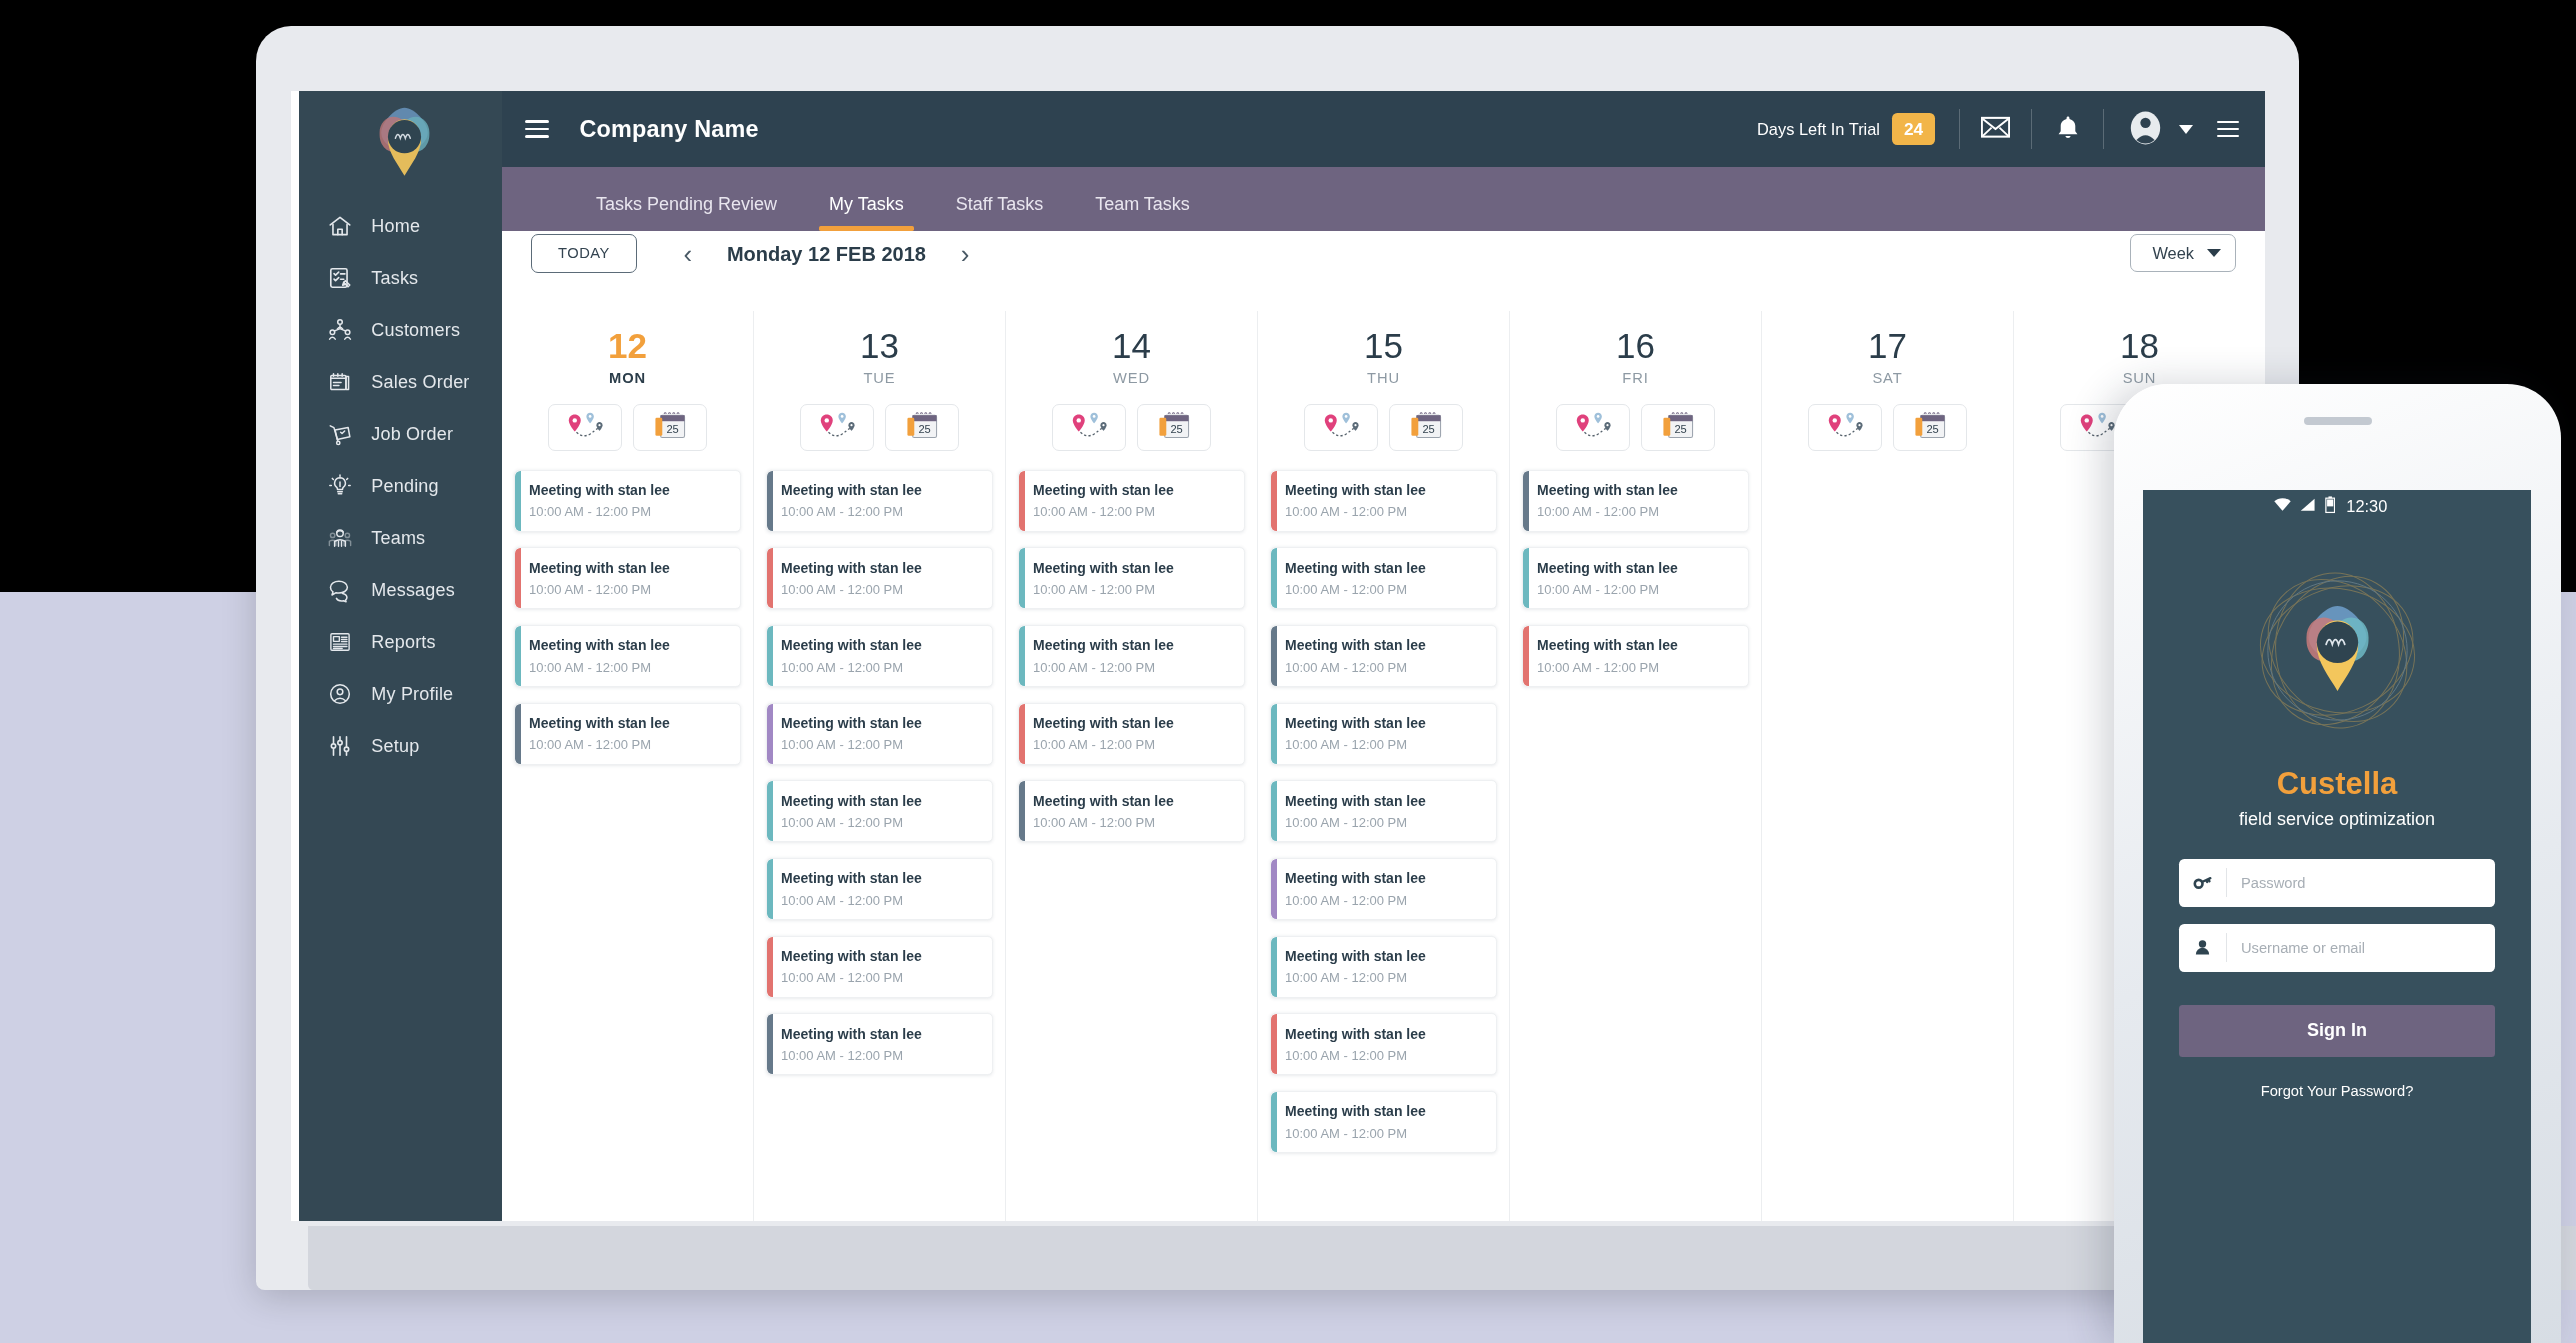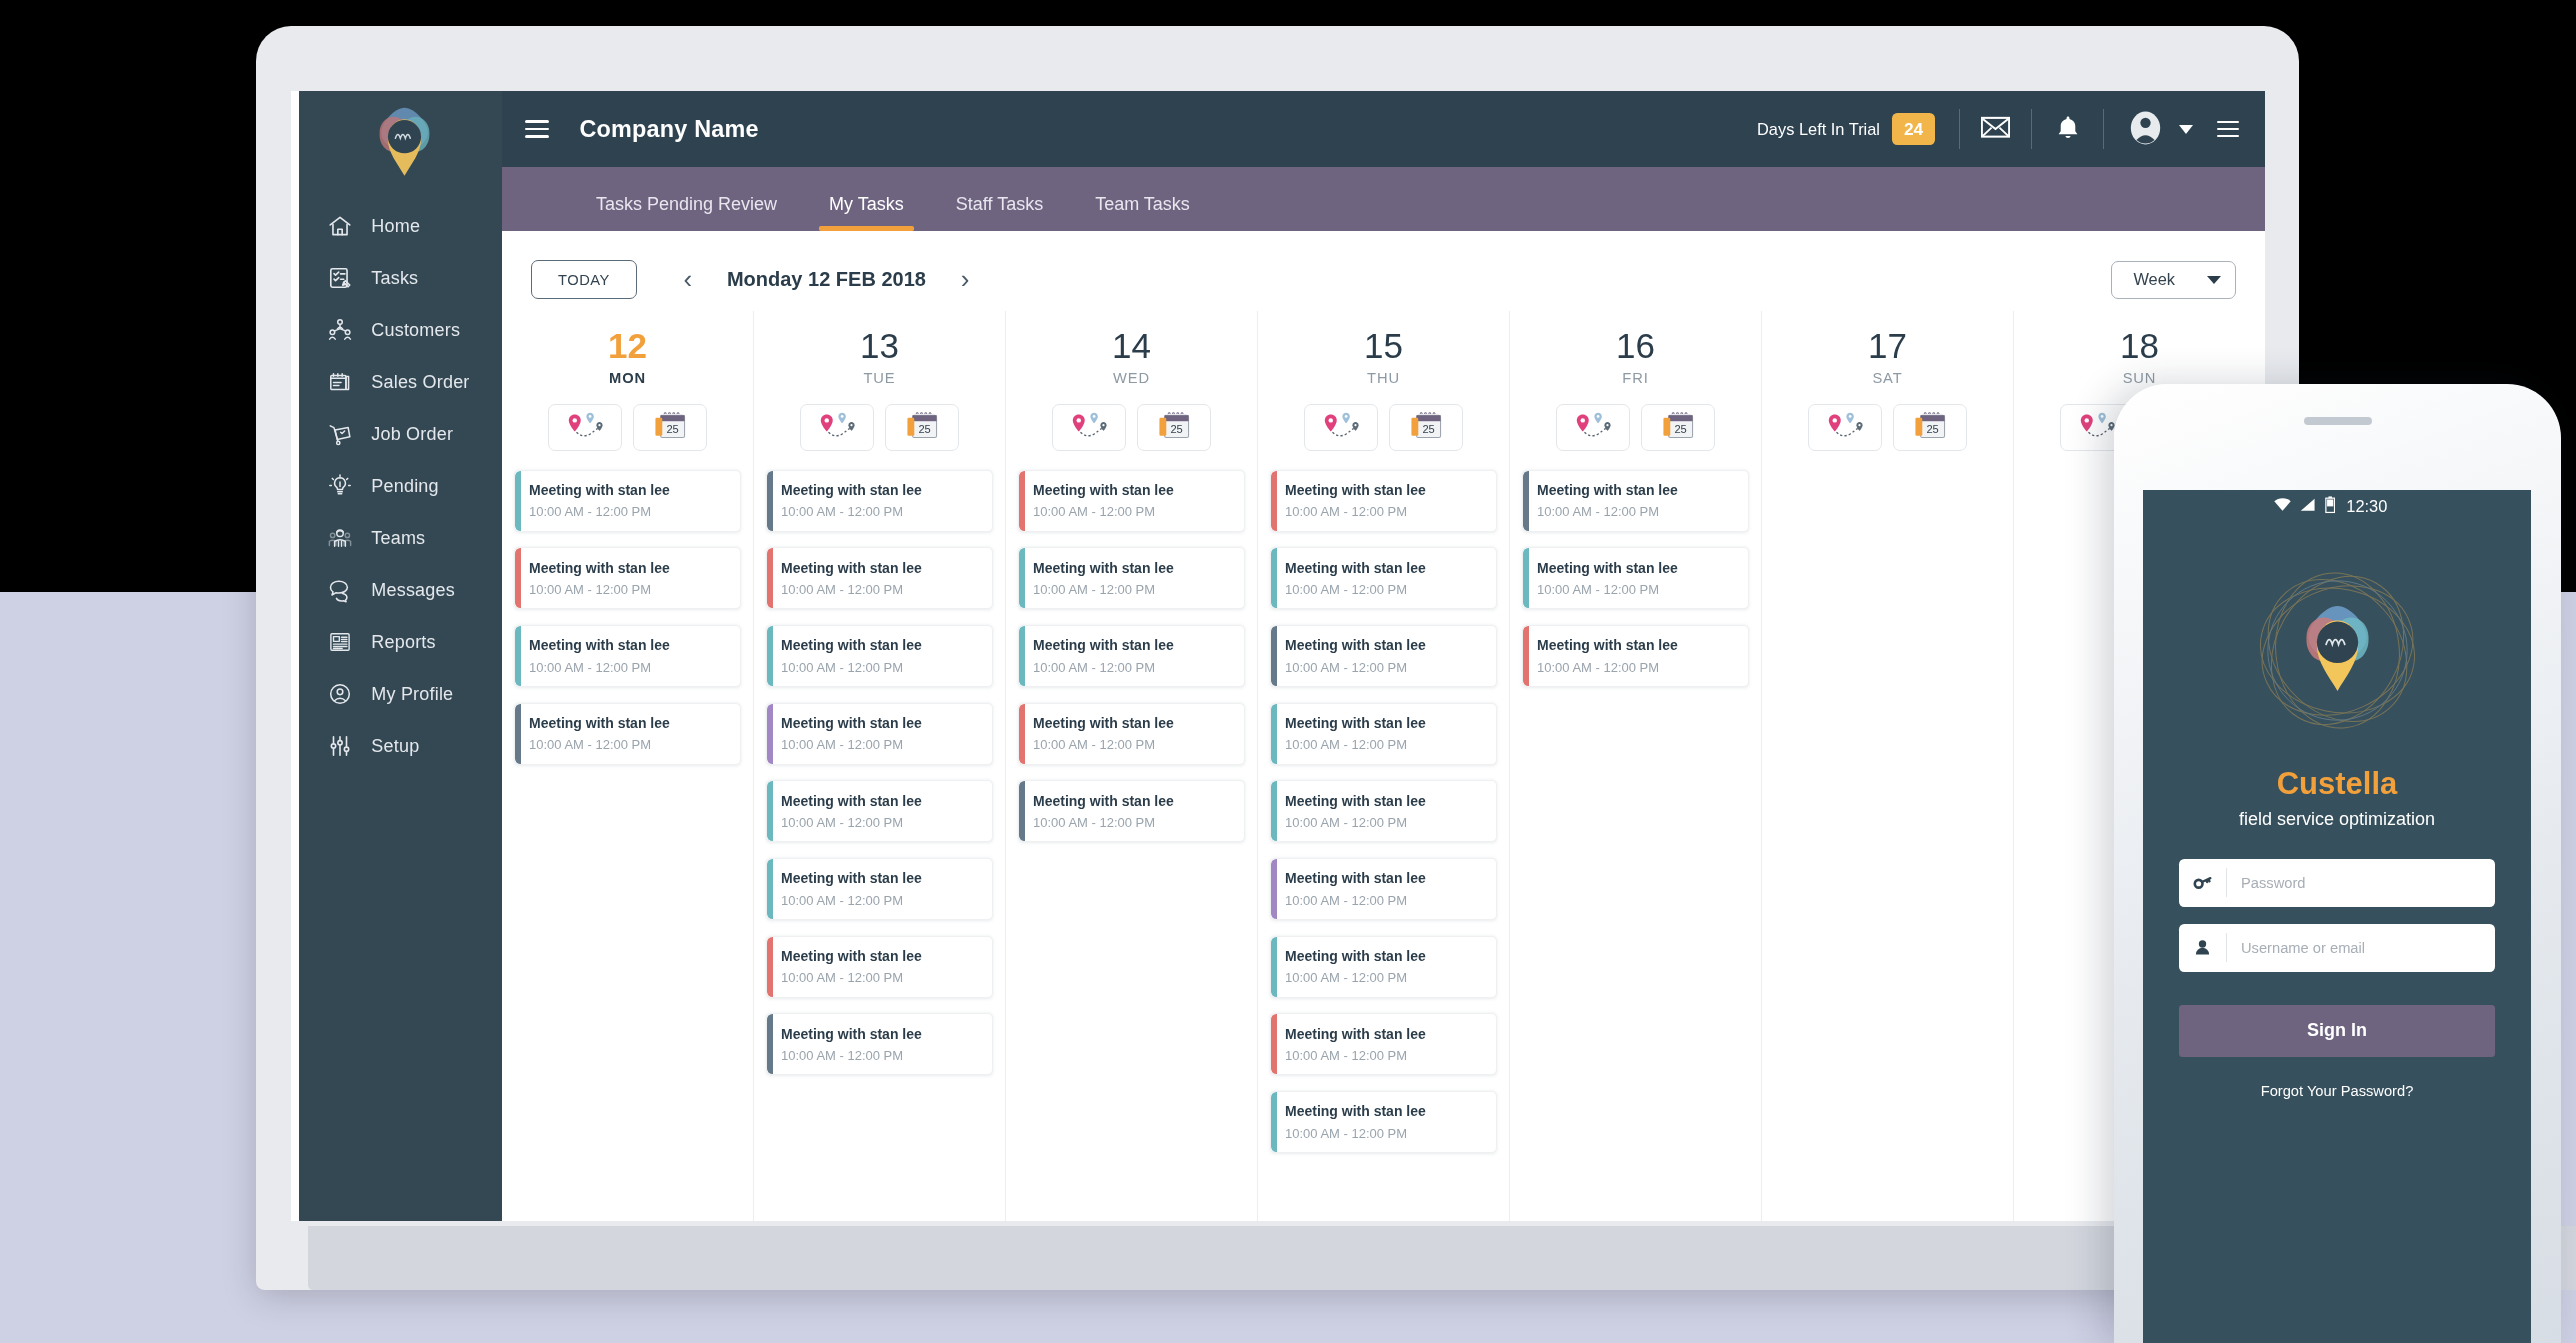--- a/index.html
+++ b/index.html
@@ -115,40 +115,40 @@
   }
   .tab.active { color: #ffffff; }
   .tab.active::after {
     content: ""; position: absolute; left: 15.6px; right: 15.6px; bottom: 0;
     height: 5.2px; background: #f2a03c; border-radius: 1.7px;
   }
 
   
   #toolbar {
     position: absolute; left: 211px; top: 140px; right: 0; height: 80px;
-    background: #ffffff; display: flex; align-items: flex-end; padding: 12px 29px;
+    background: #ffffff; display: flex; align-items: flex-start; padding: 3px 29px;
   }
   #today-btn {
     border: 1.3px solid #5b6b78; border-radius: 7px;
     padding: 10.4px 26px; color: #334350; font-size: 14.7px;
     letter-spacing: 0.5px; background: #fff; cursor: pointer;
   }
   .nav-arrow {
     width: 40px; height: 40px; display: flex; align-items: center;
     justify-content: center; cursor: pointer; color: #4a5a66; font-size: 26px;
     user-select: none;
   }
   #date-nav { display: flex; align-items: center; margin-left: 31px; gap: 5.2px; }
   #current-date {
     font-size: 20px; font-weight: bold; color: #2b3d4a;
     padding: 0 14px; white-space: nowrap;
   }
   #view-select {
     margin-left: auto; border: 1.3px solid #a9b2ba; border-radius: 7px;
-    padding: 8.7px 14px 8.7px 21px; display: flex; align-items: center; gap: 32px;
+    padding: 8.7px 14px 8.7px 21px; display: flex; align-items: center; gap: 13px;
     cursor: pointer; background: #fff;
   }
   #view-select-label { font-size: 16.4px; color: #33434f; }
   #view-select-caret {
     width: 0; height: 0; border-left: 7px solid transparent;
     border-right: 7px solid transparent; border-top: 8.7px solid #2b3d4a;
   }
 
   
   #calendar {

